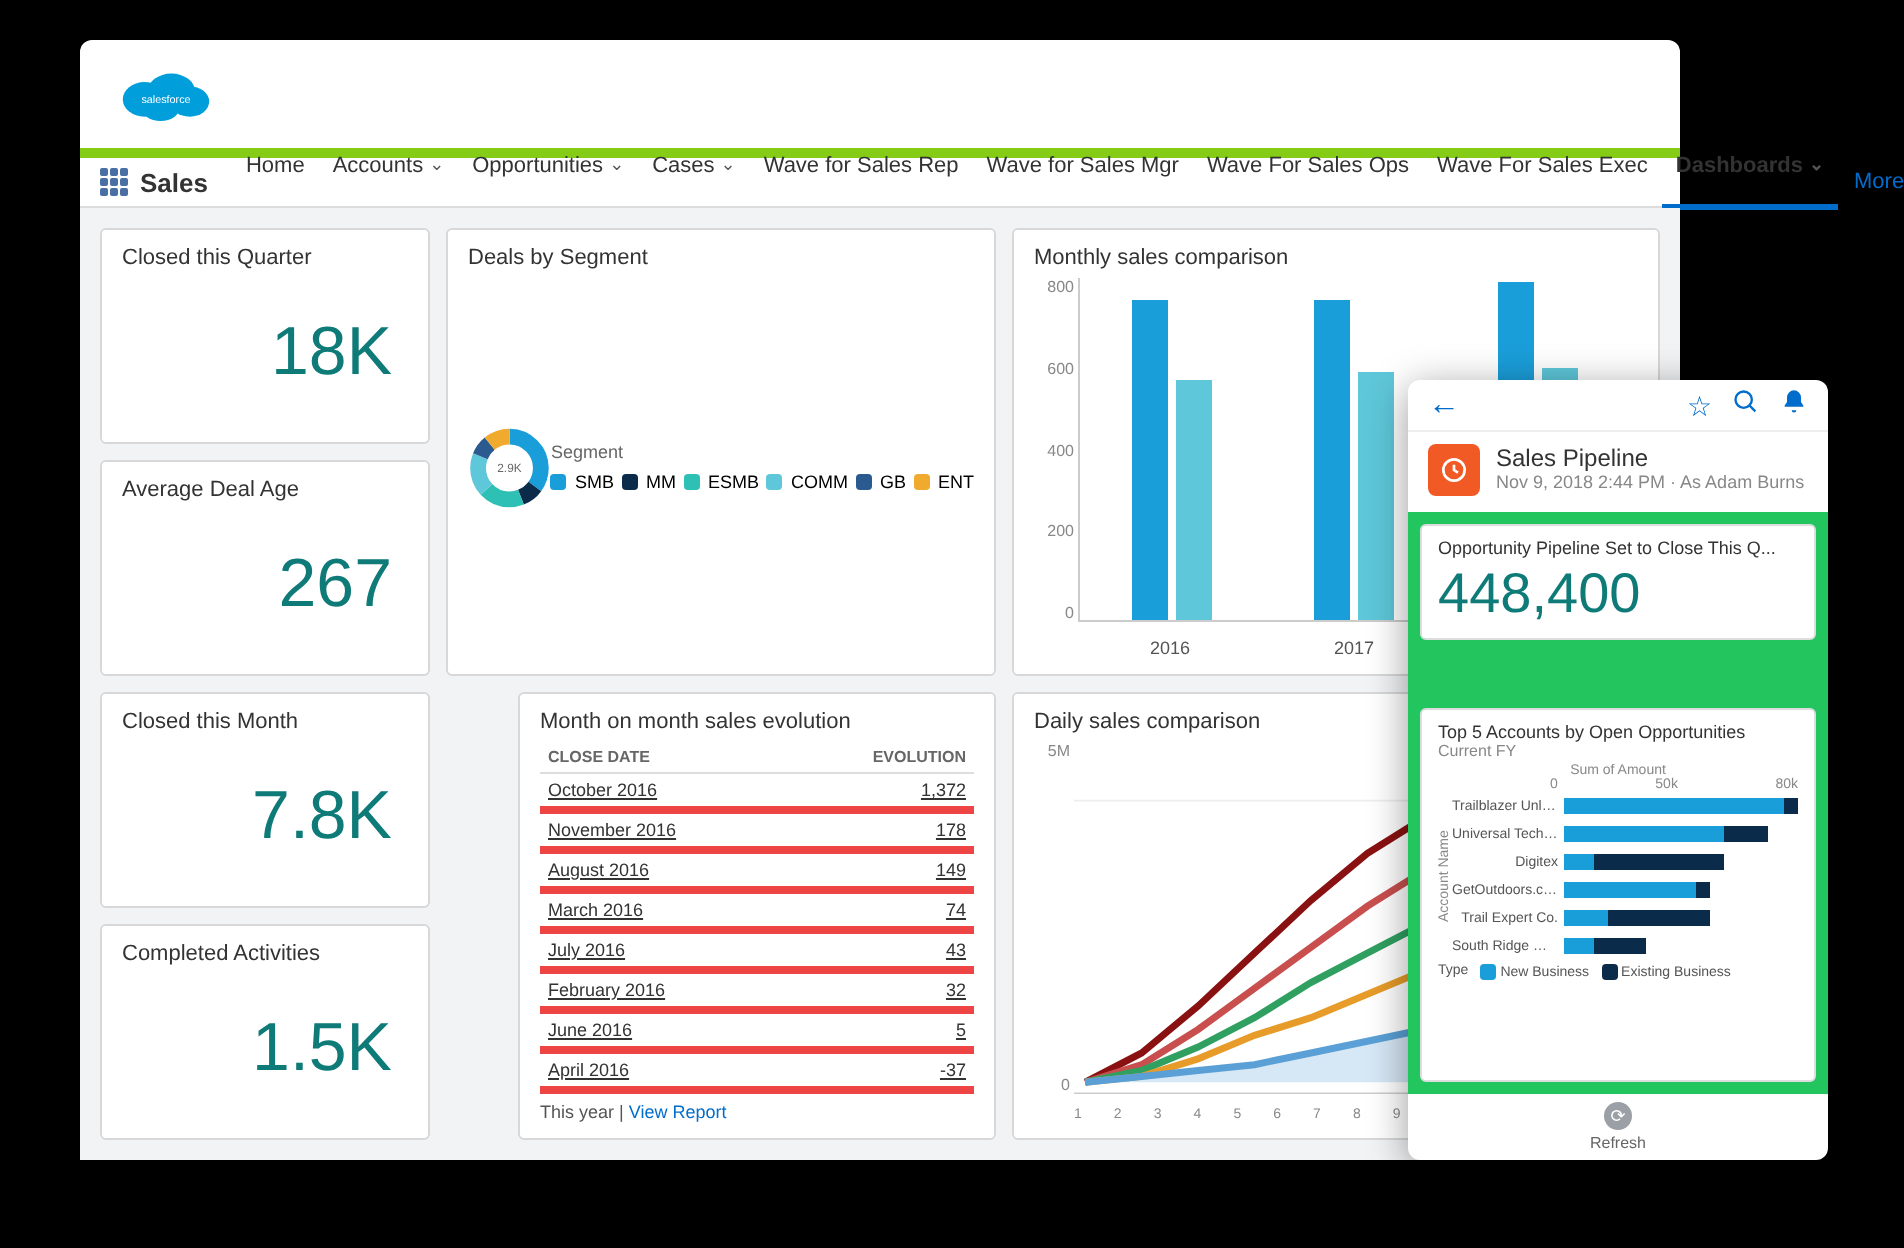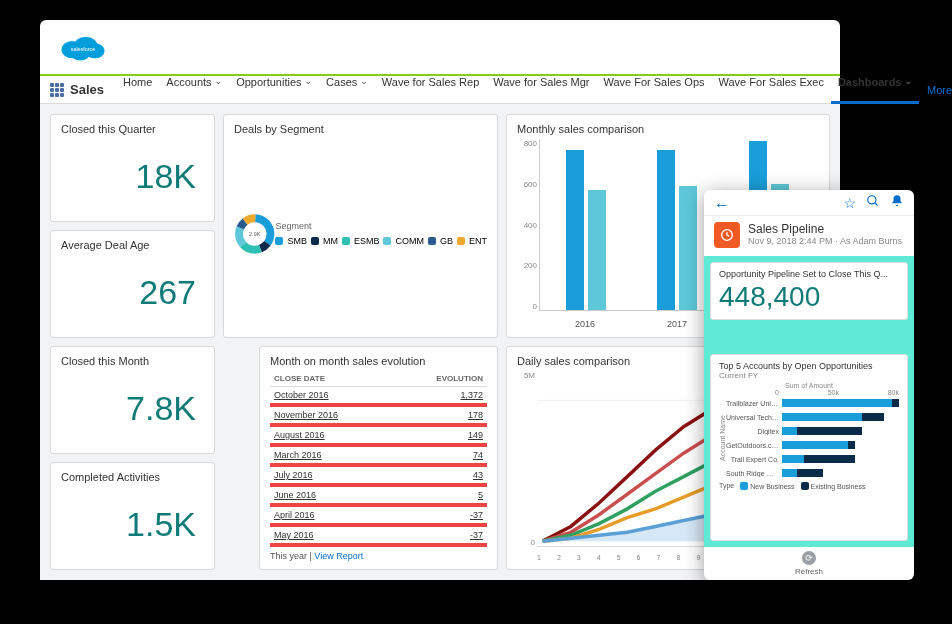--- a/index.html
+++ b/index.html
@@ -14,21 +14,21 @@
     box-shadow: 0 4px 20px rgba(0,0,0,0.25);
     display: flex;
     flex-direction: column;
   }
 
   .logo-bar { height: 54px; padding: 8px 16px; display:flex; align-items:center;}
   .sf-cloud { width:54px; height:36px; }
 
   .navbar {
     height: 30px;
-    border-top: 2px solid #84cc16;
+    border-top: 5px solid #84cc16;
     border-bottom: 1px solid #dcdcdc;
     display: flex;
     align-items: center;
     padding: 0 10px;
     font-size: 11px;
     color: #333;
     gap: 2px;
   }
   .app-launcher { display:flex; gap:6px; align-items:center; margin-right:10px;}
   .launcher-dots { display:grid; grid-template-columns:repeat(3,4px); grid-template-rows:repeat(3,4px); gap:1px;}
@@ -84,21 +84,21 @@
     overflow:hidden;
   }
   .m-top { height:26px; display:flex; align-items:center; justify-content:space-between; padding:0 10px; border-bottom:1px solid #eee;}
   .back-arrow { color:#006dcc; font-size:16px; cursor:pointer;}
   .m-icons { display:flex; gap:10px; font-size:14px; color:#006dcc; align-items:center;}
   .m-header { display:flex; gap:8px; padding:6px 10px 8px; align-items:flex-start;}
   .pipe-icon { width:26px; height:26px; background:#f15a24; border-radius:4px; display:flex; align-items:center; justify-content:center;}
   .pipe-icon svg { width:16px;height:16px;}
   .m-title { font-size:12px; color:#333;}
   .m-sub { font-size:9px; color:#888;}
-  .m-body { flex:1; background:#5eead4; padding:6px; display:flex; flex-direction:column; gap:6px; overflow:hidden;}
+  .m-body { flex:1; background:#22c55e; padding:6px; display:flex; flex-direction:column; gap:6px; overflow:hidden;}
   .m-card { background:#fff; border:1px solid #ddd; border-radius:3px; padding:6px 8px;}
   .m-card h5 { font-size:9px; font-weight:400; color:#333;}
   .m-big { color:#0f7b78; font-size:28px; font-weight:300; margin-top:2px;}
   .m-small { font-size:8px; color:#888; margin-bottom:2px;}
   .m-hbar-chart { position:relative; height:120px;}
   .m-hbar-chart .titles { font-size:7px; color:#888; text-align:center;}
   .hbar-row { display:flex; align-items:center; font-size:7px; color:#555; height:14px;}
   .hbar-row span.lbl { width:56px; text-align:right; padding-right:3px; white-space:nowrap; overflow:hidden; text-overflow:ellipsis;}
   .hbar-row .bar-stack { flex:1; height:8px; position:relative; display:flex; align-items:center;}
   .hbar-row .seg { height:8px;}
@@ -297,20 +297,24 @@
                 <td>August 2016</td>
                 <td class="r">149</td>
               </tr>
               <tr>
                 <td>March 2016</td>
                 <td class="r">74</td>
               </tr>
               <tr>
                 <td>July 2016</td>
                 <td class="r">43</td>
+              </tr>
+              <tr>
+                <td>February 2016</td>
+                <td class="r">32</td>
               </tr>
               <tr>
                 <td>June 2016</td>
                 <td class="r">5</td>
               </tr>
               <tr>
                 <td>April 2016</td>
                 <td class="r">-37</td>
               </tr>
               <tr>

